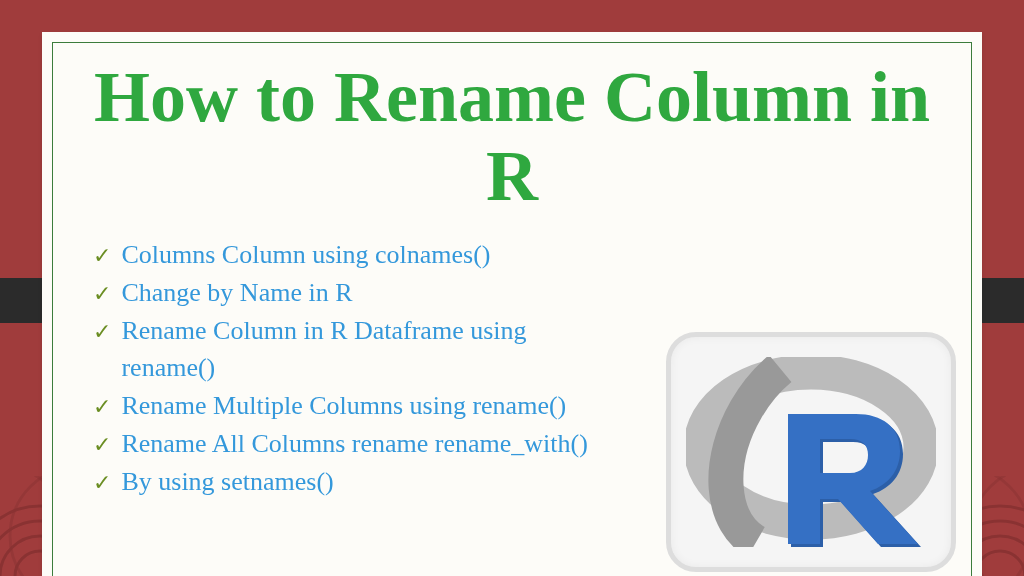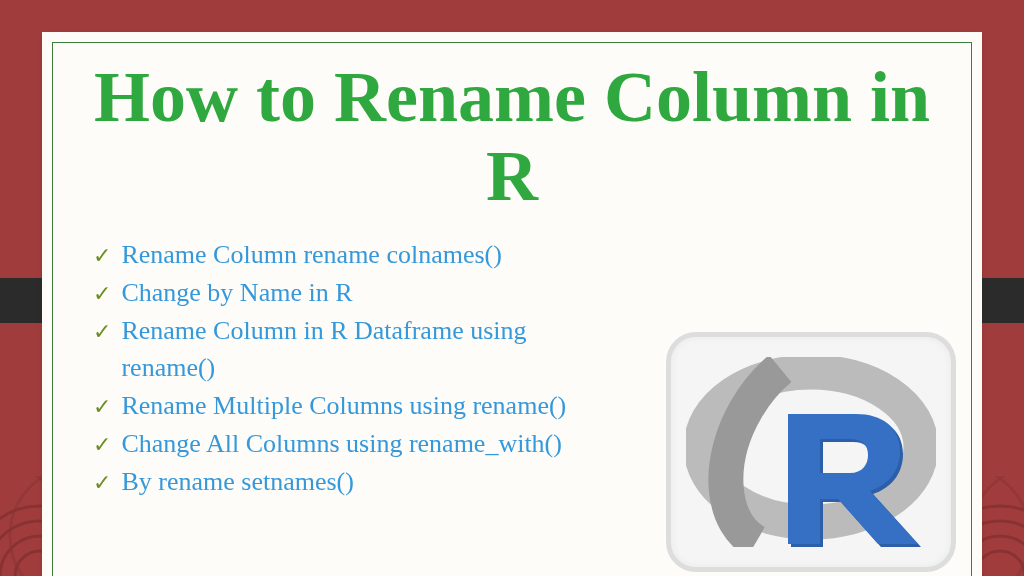--- a/index.html
+++ b/index.html
@@ -112,41 +112,41 @@
   </defs>
   <rect width="1024" height="100" fill="url(#wave)"></rect>
 </svg>
 
 <div class="card">
   <div class="inner-border">
     <h1 class="title">How to Rename Column in R</h1>
     <div class="bullet-list">
       <div class="bullet-item">
         <span class="checkmark">✓</span>
-        <span class="bullet-text">Rename Column rename colnames()</span>
+        <span class="bullet-text">Columns Column using colnames()</span>
       </div>
       <div class="bullet-item">
         <span class="checkmark">✓</span>
         <span class="bullet-text">Change by Name in R</span>
       </div>
       <div class="bullet-item">
         <span class="checkmark">✓</span>
         <span class="bullet-text">Rename Column in R Dataframe using rename()</span>
       </div>
       <div class="bullet-item">
         <span class="checkmark">✓</span>
         <span class="bullet-text">Rename Multiple Columns using rename()</span>
       </div>
       <div class="bullet-item">
         <span class="checkmark">✓</span>
-        <span class="bullet-text">Change All Columns using rename_with()</span>
+        <span class="bullet-text">Rename All Columns rename rename_with()</span>
       </div>
       <div class="bullet-item">
         <span class="checkmark">✓</span>
-        <span class="bullet-text">By rename setnames()</span>
+        <span class="bullet-text">By using setnames()</span>
       </div>
     </div>
     <div class="logo-box">
       <svg class="r-logo" viewBox="0 0 250 190">
         <ellipse cx="125" cy="90" rx="110" ry="75" fill="none" stroke="#bbb" stroke-width="35"></ellipse>
         <ellipse cx="125" cy="90" rx="110" ry="75" fill="none" stroke="#999" stroke-width="35" stroke-dasharray="200 600" transform="rotate(120 125 90)"></ellipse>
         <g transform="translate(95,55)">
           <path d="M 10 5 L 10 135 L 42 135 L 42 90 L 60 90 L 100 135 L 140 135 L 92 82 C 110 76 122 62 122 42 C 122 18 104 5 78 5 Z M 42 30 L 72 30 C 84 30 90 36 90 46 C 90 56 84 64 72 64 L 42 64 Z" fill="#2c5fa8"></path>
           <path d="M 10 5 L 10 135 L 42 135 L 42 90 L 60 90 L 100 135 L 140 135 L 92 82 C 110 76 122 62 122 42 C 122 18 104 5 78 5 Z M 42 30 L 72 30 C 84 30 90 36 90 46 C 90 56 84 64 72 64 L 42 64 Z" fill="#3570c4" transform="translate(-3,-3)"></path>
         </g>

